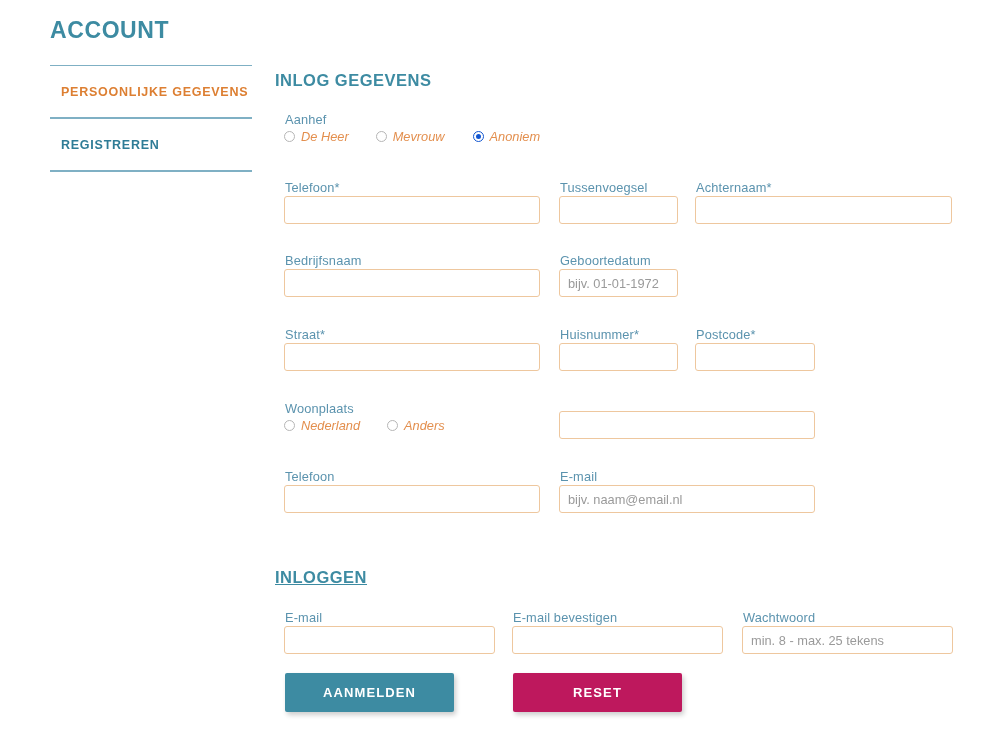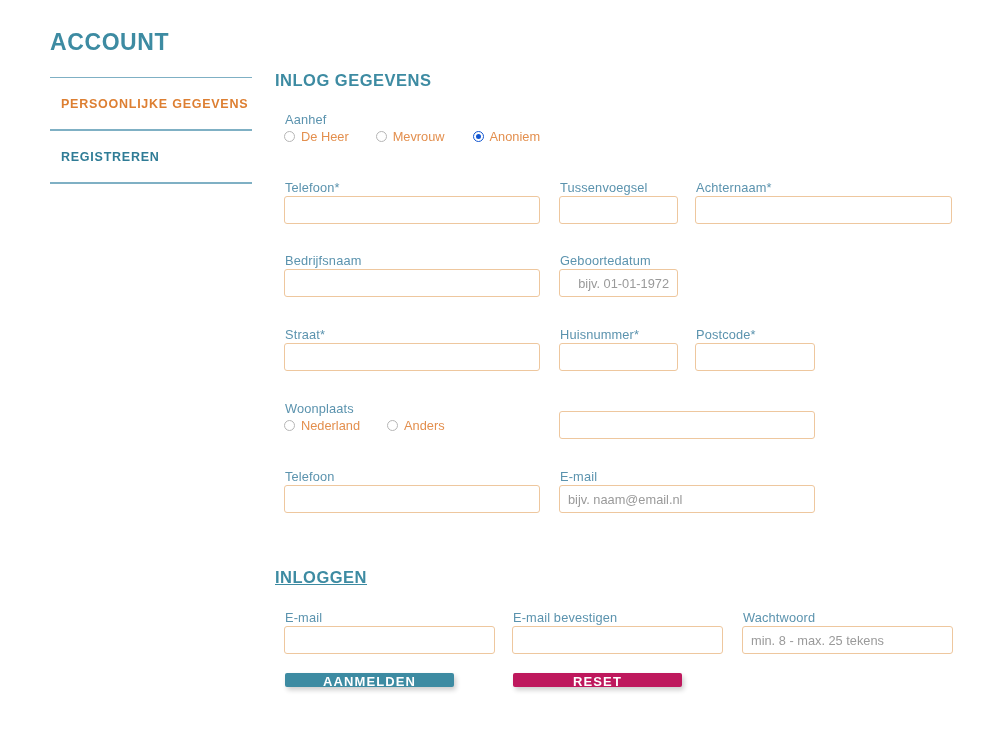--- a/index.html
+++ b/index.html
@@ -7,21 +7,21 @@
     margin: 0; padding: 0;
     width: 1000px; height: 735px;
     background: #ffffff;
     font-family: "Liberation Sans", sans-serif;
     overflow: hidden;
   }
 
   .page { position: relative; width: 1000px; height: 735px; background:#fff; }
 
   
-  .sidebar { position: absolute; left: 50px; top: 30px; width: 202px; }
+  .sidebar { position: absolute; left: 50px; top: 18px; width: 202px; }
 
   .page-title {
     font-size: 23px;
     font-weight: bold;
     color: #3d8ba2;
     letter-spacing: 0.6px;
     margin: 0 0 22px 0;
     line-height: 1.1;
   }
 
@@ -81,20 +81,21 @@
   .fg .fld-label { position: absolute; left: 1px; top: 6px; }
   .fg .txt { position: absolute; left: 0; top: 22px; }
 
   
   .radio-row { position: absolute; display: flex; align-items: center; }
   .radio-opt {
     display: flex; align-items: center;
     cursor: pointer;
     margin-right: 22px;
     white-space: nowrap;
+    font-style: italic;
   }
   .radio-opt:last-child { margin-right: 0; }
   .radio-mark {
     width: 11px; height: 11px;
     border-radius: 50%;
     border: 1.4px solid #b6b6b6;
     background: #fff;
     display: inline-block;
     position: relative;
     margin-right: 6px;
@@ -107,21 +108,21 @@
     left: 2px; top: 2px;
     width: 5px; height: 5px;
     border-radius: 50%;
     background: #1256d1;
   }
   .radio-label { font-size: 12.8px; color: #e38f4e; }
 
   
   .btn {
     position: absolute;
-    height: 14px;
+    height: 39px;
     border: none;
     border-radius: 2px;
     color: #ffffff;
     font-size: 13px;
     font-weight: bold;
     letter-spacing: 1.1px;
     font-family: "Liberation Sans", sans-serif;
     cursor: pointer;
     box-shadow: 2px 3px 5px rgba(0,0,0,0.20);
   }
@@ -189,21 +190,21 @@
       <span class="fld-label"><span>Achternaam</span><span class="req">*</span></span>
       <input class="txt" style="width: 257px;" type="text" placeholder="">
     </div>
 
     <div class="fg" style="left:9px; top:247px;">
       <span class="fld-label"><span>Bedrijfsnaam</span><span class="req"></span></span>
       <input class="txt" style="width: 256px;" type="text" placeholder="">
     </div>
     <div class="fg" style="left:284px; top:247px;">
       <span class="fld-label"><span>Geboortedatum</span><span class="req"></span></span>
-      <input class="txt" style="width: 119px; text-align: right;" type="text" placeholder="bijv. 01-01-1972">
+      <input class="txt" style="width: 119px;" type="text" placeholder="bijv. 01-01-1972">
     </div>
 
     <div class="fg" style="left:9px; top:321px;">
       <span class="fld-label"><span>Straat</span><span class="req">*</span></span>
       <input class="txt" style="width: 256px;" type="text" placeholder="">
     </div>
     <div class="fg" style="left:284px; top:321px;">
       <span class="fld-label"><span>Huisnummer</span><span class="req">*</span></span>
       <input class="txt" style="width: 119px;" type="text" placeholder="">
     </div>

